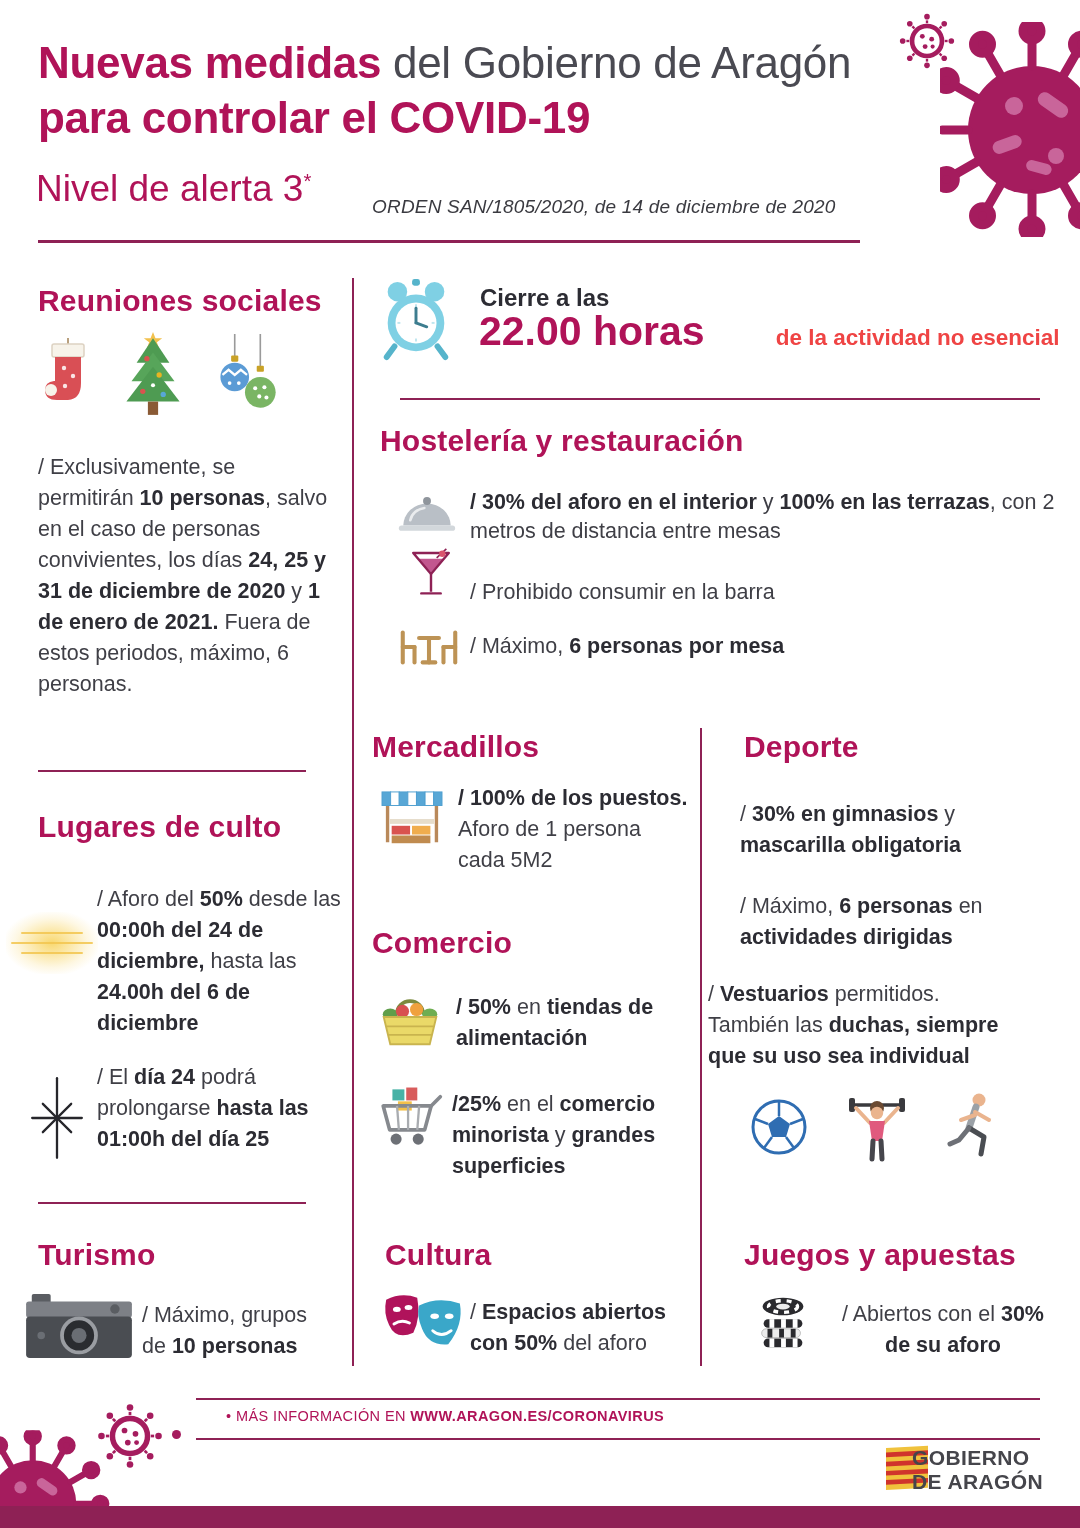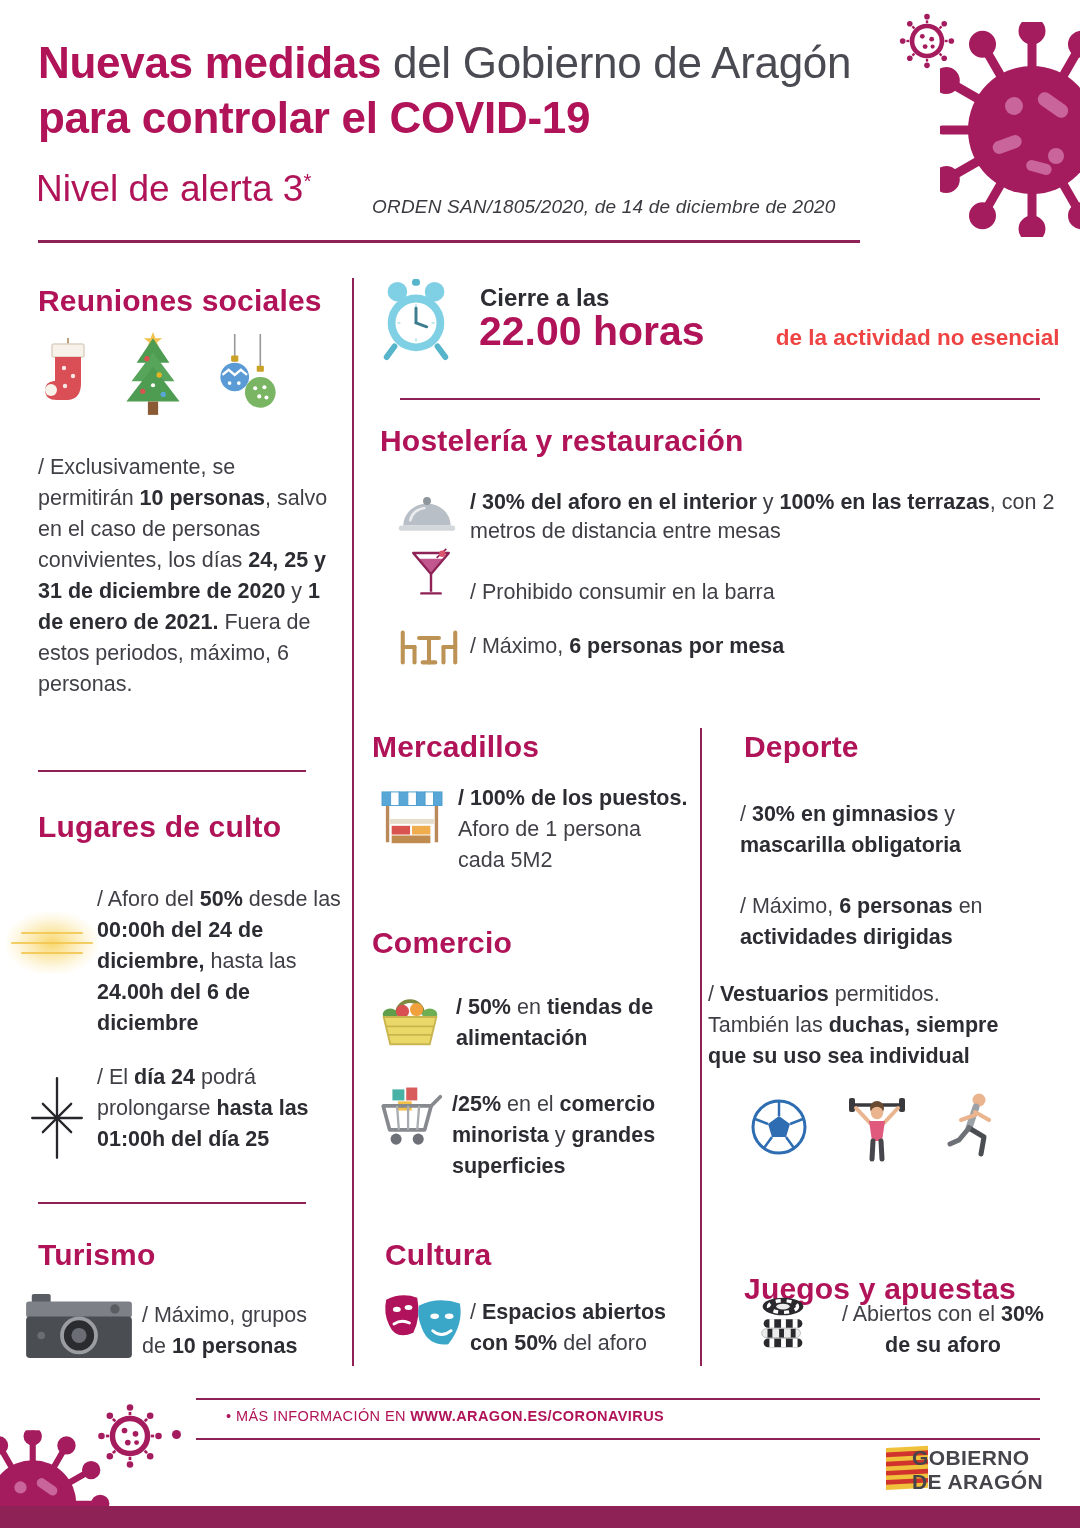--- a/index.html
+++ b/index.html
@@ -330,21 +330,21 @@
     <ellipse cx="15" cy="20" rx="4" ry="2.6" fill="#ffffff"></ellipse>
     <ellipse cx="27" cy="18" rx="4" ry="2.6" fill="#ffffff"></ellipse>
     <path d="M12 35 Q20 30 28 34" fill="none" stroke="#ffffff" stroke-width="3" stroke-linecap="round"></path>
     <path d="M38 16 Q58 6 80 14 Q84 36 68 56 Q48 58 41 40 Q35 26 38 16 Z" fill="#3aa7c9"></path>
     <ellipse cx="54" cy="27" rx="4.4" ry="2.8" fill="#ffffff"></ellipse>
     <ellipse cx="69" cy="27" rx="4.4" ry="2.8" fill="#ffffff"></ellipse>
     <path d="M52 42 Q61 50 71 42" fill="none" stroke="#ffffff" stroke-width="3" stroke-linecap="round"></path>
   </svg>
   <div class="abs txt" style="left:470px;top:1297px;width:240px;"><span>/ </span><b>Espacios abiertos con 50%</b><span> del aforo</span></div>
 
-  <div class="abs h" style="left:744px;top:1238px;margin-top:34px;">Juegos y apuestas</div>
+  <div class="abs h" style="left:744px;top:1238px;">Juegos y apuestas</div>
   <svg class="abs" style="left:752px;top:1292px;width:62px;height:62px;" viewBox="0 0 64 62">
     <rect x="12" y="47" width="40" height="9" rx="4.5" fill="#2a2a2e"></rect>
     <rect x="18" y="47" width="5" height="9" fill="#ffffff"></rect>
       <rect x="30" y="47" width="5" height="9" fill="#ffffff"></rect>
       <rect x="42" y="47" width="5" height="9" fill="#ffffff"></rect>
     <rect x="10" y="37" width="40" height="9" rx="4.5" fill="#ececec" stroke="#bdbdbd"></rect>
     <rect x="16" y="37" width="5" height="9" fill="#2a2a2e"></rect>
       <rect x="28" y="37" width="5" height="9" fill="#2a2a2e"></rect>
       <rect x="40" y="37" width="5" height="9" fill="#2a2a2e"></rect>
     <rect x="12" y="27" width="40" height="9" rx="4.5" fill="#2a2a2e"></rect>

